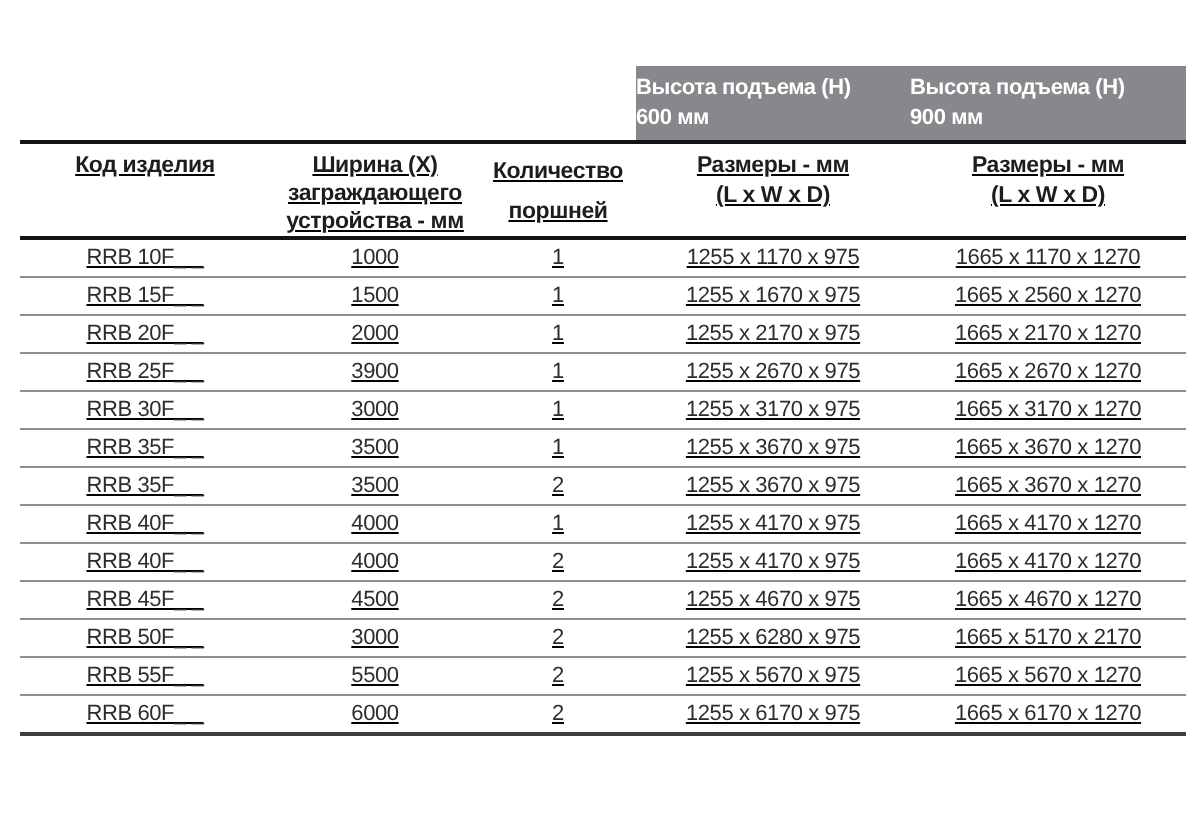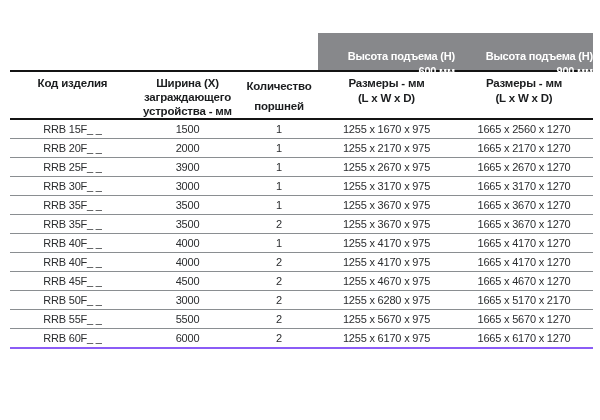--- a/index.html
+++ b/index.html
@@ -36,33 +36,34 @@
     display: flex;
     width: 275px;
     height: 37px;
     background: #87888b;
   }
   .band-cell {
     color: #ffffff;
     font-weight: bold;
     font-size: 11px;
     line-height: 15px;
-    text-align: right;
-    padding-top: 16px;
+    text-align: left;
+    padding-top: 4px;
     box-sizing: border-box;
   }
   .band-cell.b600 { width: 137px; }
   .band-cell.b900 { width: 138px; }
 
   table.spec {
     border-collapse: collapse;
     table-layout: fixed;
     width: 583px;
     border-top: 2px solid #141414;
-    border-bottom: 2px solid #8b5cf6;
+    border-bottom: 2px solid #404040;
+    text-decoration: underline;
   }
   table.spec thead tr {
     border-bottom: 2px solid #141414;
   }
   table.spec thead th {
     vertical-align: top;
     padding: 4px 0 0 0;
     height: 40px;
     font-size: 11.5px;
     font-weight: bold;
@@ -149,20 +150,27 @@
             <div class="ln">(L x W x D)</div>
           </th>
           <th class="c5">
             <div class="ln">Размеры - мм</div>
             <div class="ln">(L x W x D)</div>
           </th>
         </tr>
       </thead>
       <tbody>
 
+          <tr>
+            <td>RRB 10F_ _</td>
+            <td>1000</td>
+            <td>1</td>
+            <td>1255 x 1170 x 975</td>
+            <td>1665 x 1170 x 1270</td>
+          </tr>
 
           <tr>
             <td>RRB 15F_ _</td>
             <td>1500</td>
             <td>1</td>
             <td>1255 x 1670 x 975</td>
             <td>1665 x 2560 x 1270</td>
           </tr>
 
           <tr>

